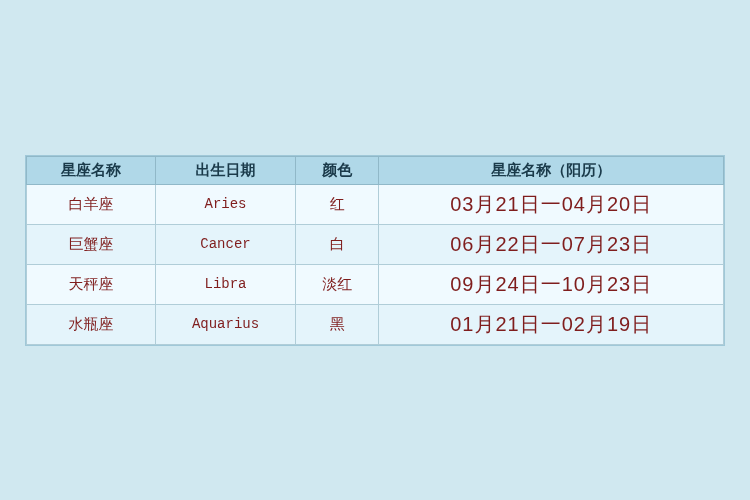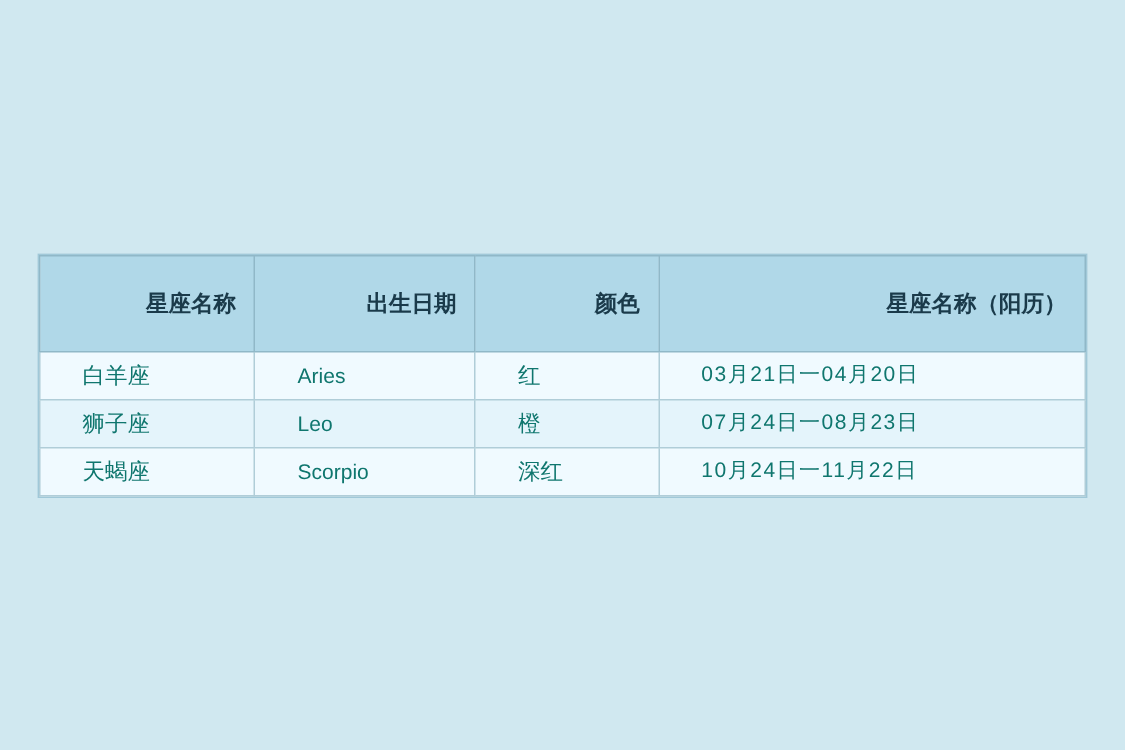--- a/index.html
+++ b/index.html
@@ -22,45 +22,46 @@
       border: 1px solid #a0c8d8;
       width: 700px;
     }
     table {
       width: 100%;
       border-collapse: collapse;
     }
     thead tr th {
       background-color: #b0d8e8;
       border: 1px solid #90b8c8;
-      padding: 22px 12px;
-      text-align: right;
+      padding: 4px 12px;
+      text-align: center;
       font-weight: bold;
       color: #1a3a4a;
       font-size: 15px;
     }
     tbody tr {
       background-color: #f0faff;
     }
     tbody tr:nth-child(even) {
       background-color: #e4f4fb;
     }
     tbody tr td {
       border: 1px solid #b0cdd8;
-      padding: 6px 28px;
-      color: #0f766e;
+      padding: 6px 12px;
+      text-align: center;
+      color: #7f1d1d;
       font-size: 15px;
     }
     tbody tr td:nth-child(2) {
-      font-family: Liberation Sans, sans-serif;
+      font-family: Liberation Mono, monospace;
       font-size: 14px;
     }
     tbody tr td:nth-child(4) {
       font-family: "SimSun", Arial, sans-serif;
-      font-size: 14px;
+      font-size: 20px;
       letter-spacing: 1px;
     }
   </style>
 </head>
 <body>
 
 <div class="table-container">
   <table>
     <thead>
       <tr>
@@ -71,26 +72,32 @@
       </tr>
     </thead>
     <tbody id="table-body">
     <tr>
           <td>白羊座</td>
           <td>Aries</td>
           <td>红</td>
           <td>03月21日一04月20日</td>
         </tr>
         <tr>
-          <td>狮子座</td>
-          <td>Leo</td>
-          <td>橙</td>
-          <td>07月24日一08月23日</td>
+          <td>巨蟹座</td>
+          <td>Cancer</td>
+          <td>白</td>
+          <td>06月22日一07月23日</td>
         </tr>
         <tr>
-          <td>天蝎座</td>
-          <td>Scorpio</td>
-          <td>深红</td>
-          <td>10月24日一11月22日</td>
+          <td>天秤座</td>
+          <td>Libra</td>
+          <td>淡红</td>
+          <td>09月24日一10月23日</td>
+        </tr>
+        <tr>
+          <td>水瓶座</td>
+          <td>Aquarius</td>
+          <td>黑</td>
+          <td>01月21日一02月19日</td>
         </tr>
       </tbody>
   </table>
 </div>
 
 </body></html>

